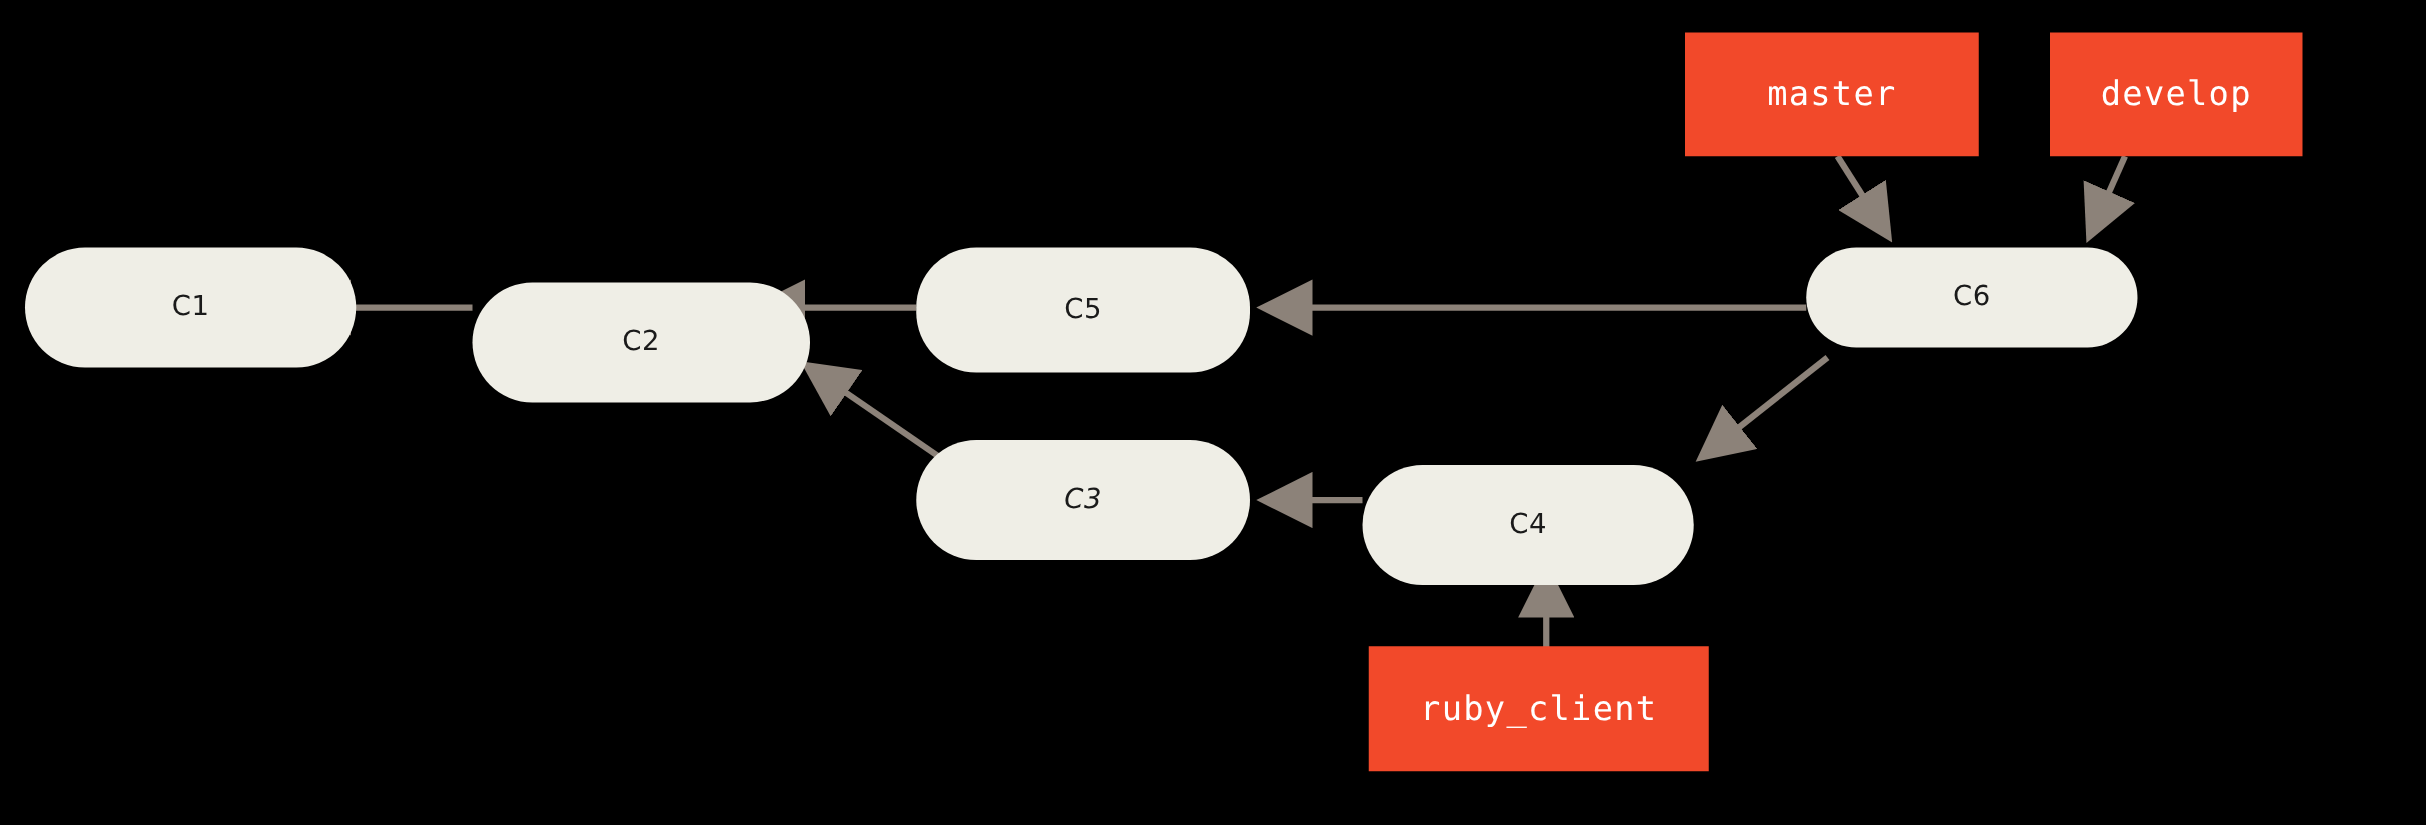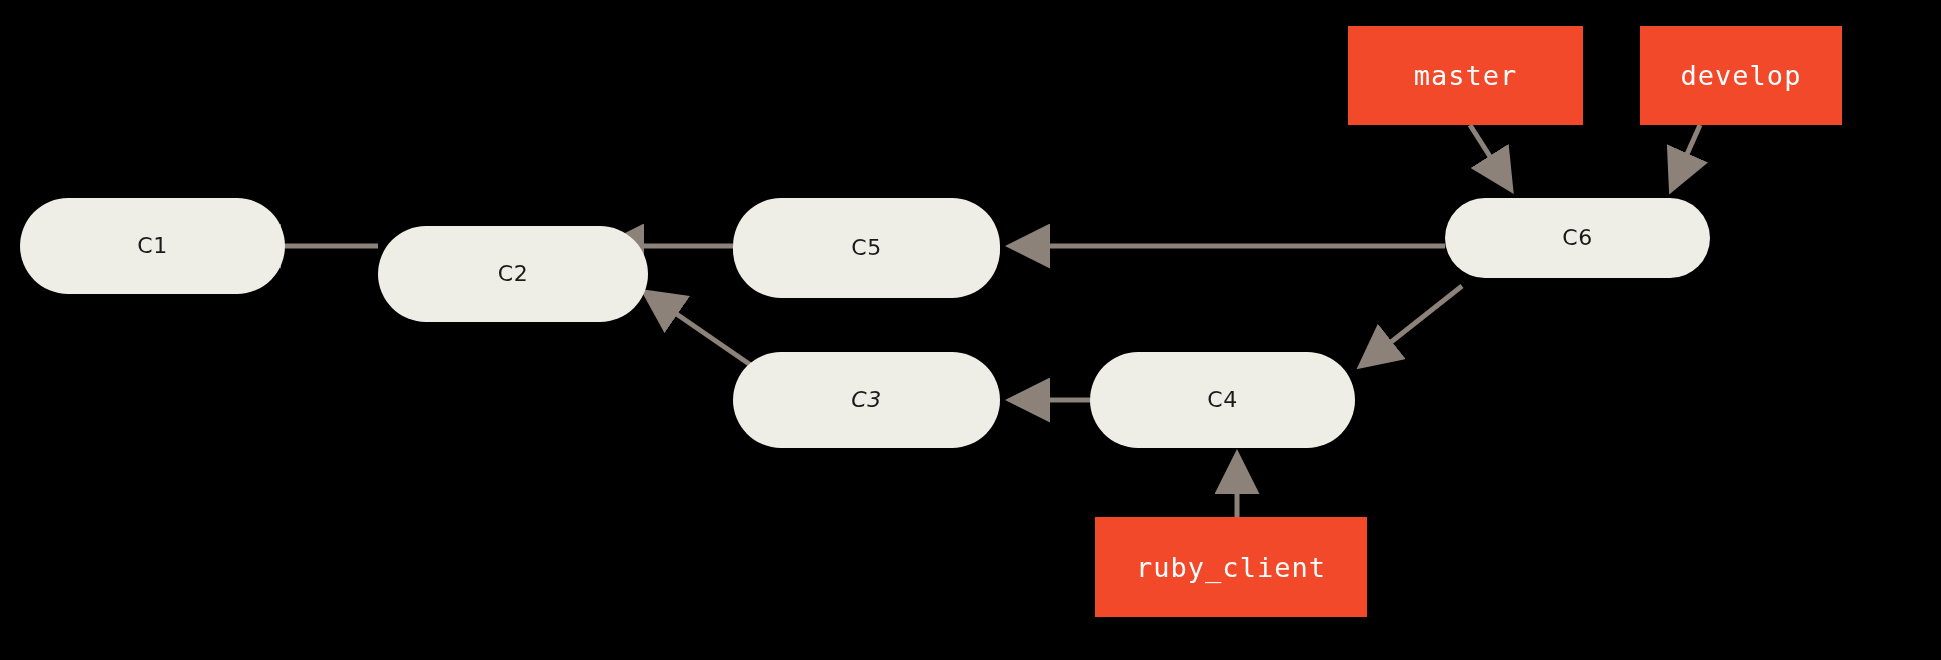--- a/index.html
+++ b/index.html
@@ -102,21 +102,21 @@
   </div>
 
   <div class="commit-node" style="left:1445px; top:198px; width:265px; height:80px;">
     <span class="commit-label">C6</span>
   </div>
 
   <div class="commit-node" style="left:733px; top:352px; width:267px; height:96px;font-style:italic;">
     <span class="commit-label">C3</span>
   </div>
 
-  <div class="commit-node" style="left:1090px; top:352px; width:265px; height:96px;">
+  <div class="commit-node" style="left:1090px; top:372px; width:265px; height:96px;">
     <span class="commit-label">C4</span>
   </div>
 
   <div class="branch-tag" style="left:1348px; top:26px; width:235px; height:99px;">
     <span class="branch-tag-label">master</span>
   </div>
 
   <div class="branch-tag" style="left:1640px; top:26px; width:202px; height:99px;">
     <span class="branch-tag-label">develop</span>
   </div>

